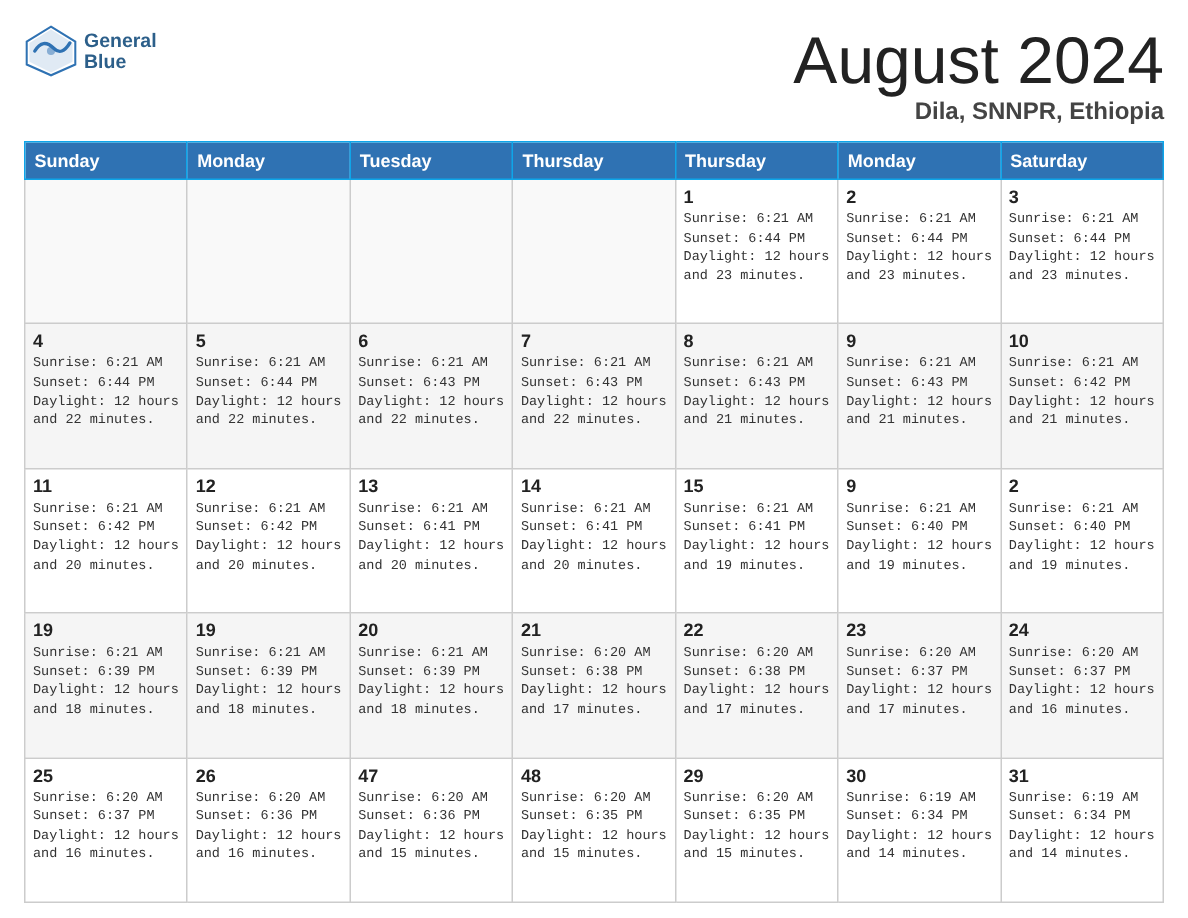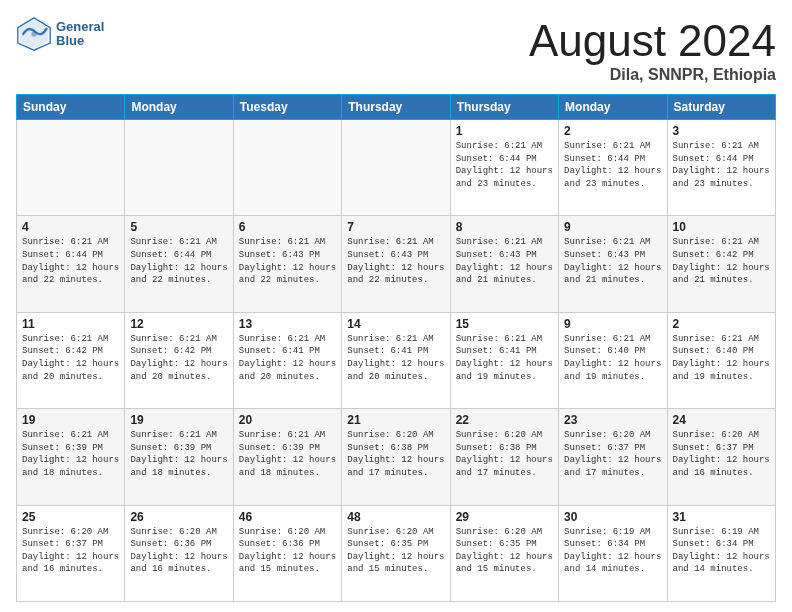--- a/index.html
+++ b/index.html
@@ -324,21 +324,21 @@
 and 16 minutes.</div>
           </td>
           <td>
             <span class="day-num">26</span>
             <div class="day-info" style="white-space: pre-line;">Sunrise: 6:20 AM
 Sunset: 6:36 PM
 Daylight: 12 hours
 and 16 minutes.</div>
           </td>
           <td>
-            <span class="day-num">46</span>
+            <span class="day-num">47</span>
             <div class="day-info" style="white-space: pre-line;">Sunrise: 6:20 AM
 Sunset: 6:36 PM
 Daylight: 12 hours
 and 15 minutes.</div>
           </td>
           <td>
             <span class="day-num">48</span>
             <div class="day-info" style="white-space: pre-line;">Sunrise: 6:20 AM
 Sunset: 6:35 PM
 Daylight: 12 hours

